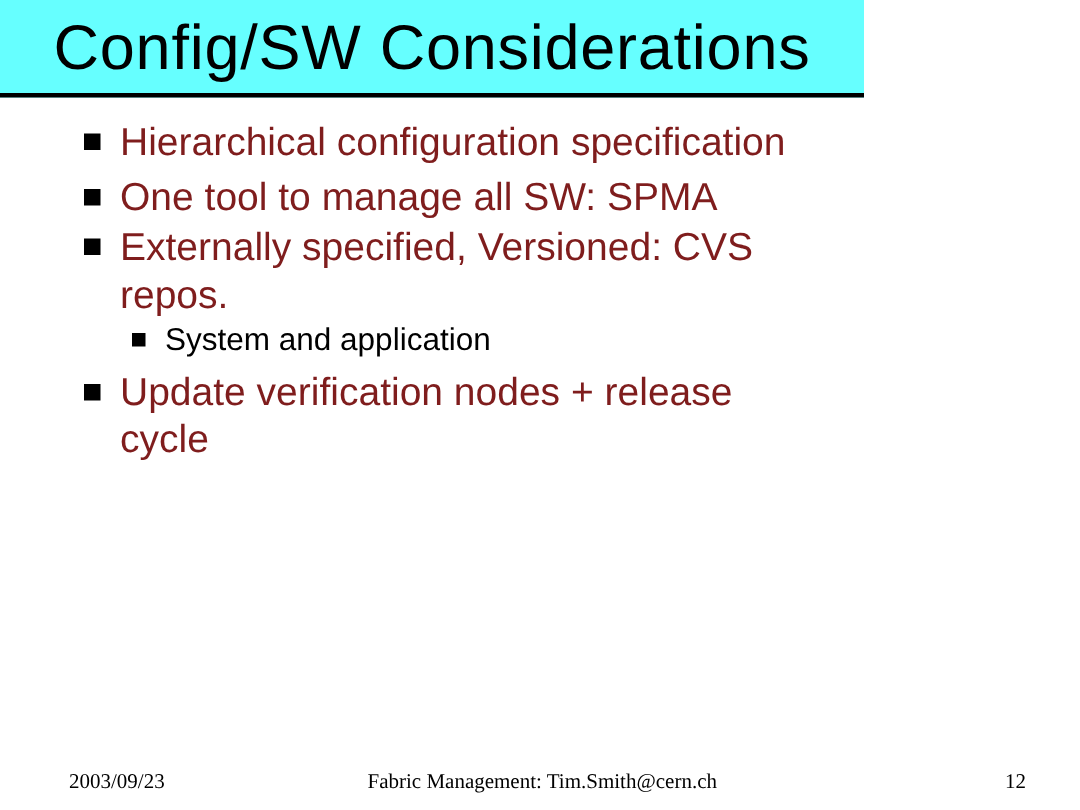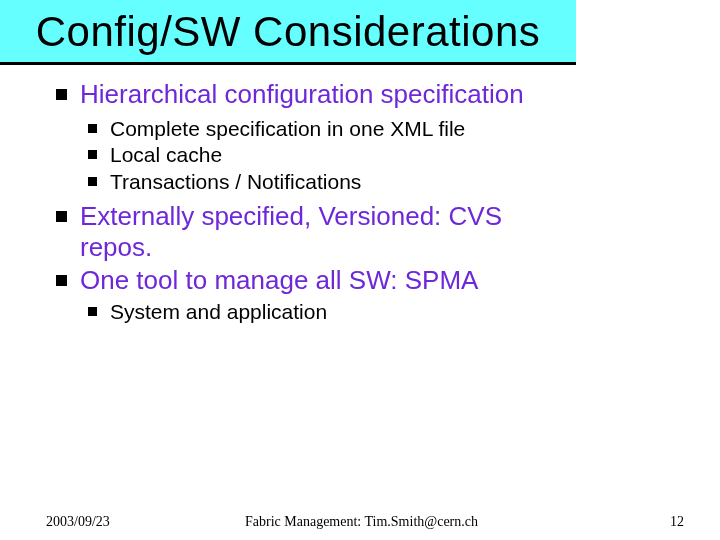--- a/index.html
+++ b/index.html
@@ -29,21 +29,21 @@
     font-weight: 400;
     color: #000;
     letter-spacing: 0.5px;
   }
   .content {
     padding: 14px 30px 0 56px;
   }
   .top-item {
     position: relative;
     font-size: 26px;
-    color: #6d28d9;
+    color: #7f1d1d;
     margin: 0 0 2px 0;
     padding-left: 24px;
     line-height: 1.2;
   }
   .top-item::before {
     content: "";
     position: absolute;
     left: 0;
     top: 10px;
     width: 11px;
@@ -105,33 +105,29 @@
   <div class="title-bar">
     <h1>Config/SW Considerations</h1>
   </div>
 
   <div class="content">
 
     <div class="top-item">Hierarchical configuration specification</div>
     <div class="sub-list">
     </div>
 
-    <div class="sub-list">
-      <div class="sub-item">Complete specification in one XML file</div>
-      <div class="sub-item">Local cache</div>
-      <div class="sub-item">Transactions / Notifications</div>
-    </div>
+
+    <div class="top-item">One tool to manage all SW: SPMA</div>
 
     <div class="top-item">Externally specified, Versioned: CVS repos.</div>
-
-    <div class="top-item">One tool to manage all SW: SPMA</div>
     <div class="sub-list">
       <div class="sub-item">System and application</div>
     </div>
 
+    <div class="top-item">Update verification nodes + release cycle</div>
 
 
   </div>
 
   <div class="footer">
     <div class="footer-date">2003/09/23</div>
     <div class="footer-center">Fabric Management: Tim.Smith@cern.ch</div>
     <div class="footer-page">12</div>
   </div>
 

